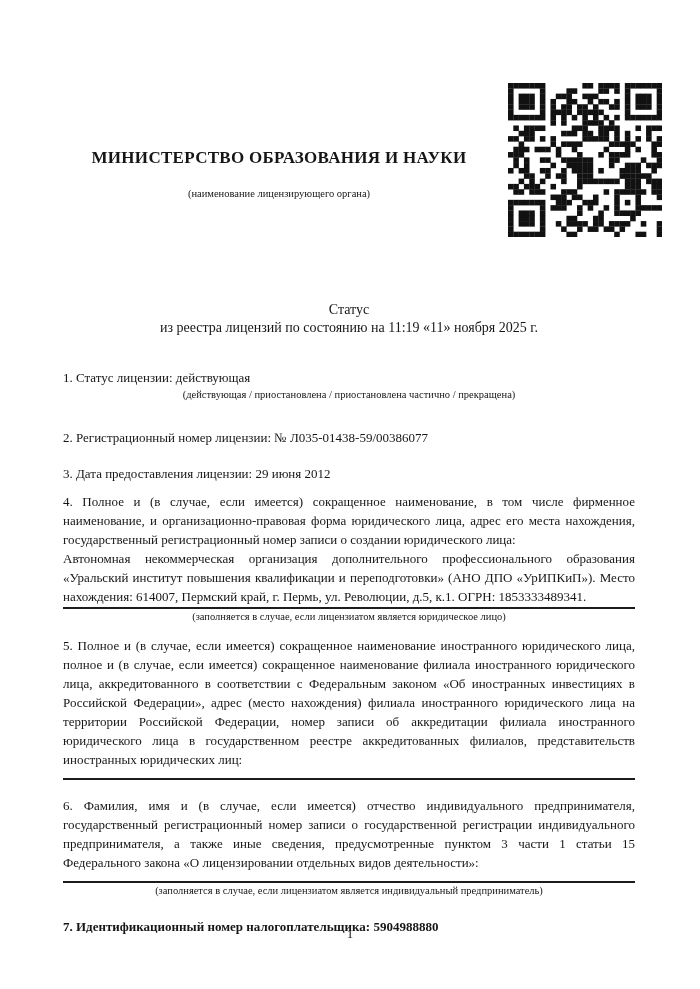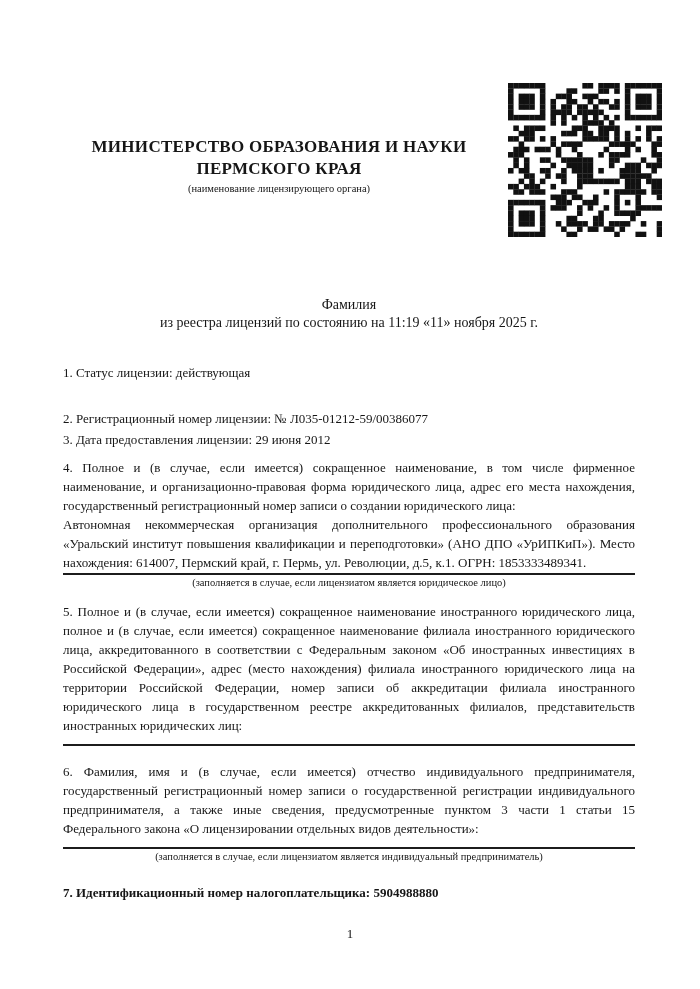--- a/index.html
+++ b/index.html
@@ -17,38 +17,38 @@
     position: absolute;
     top: 83px;
     left: 508px;
     width: 154px;
     height: 154px;
   }
   .qr svg { display: block; }
   .content {
     position: absolute;
     left: 63px;
-    top: 0;
+    top: 11px;
     width: 572px;
   }
   .ministry {
     margin-top: 136px;
     width: 432px;
     text-align: center;
   }
   .ministry-name {
     font-weight: bold;
     font-size: 17px;
     line-height: 22px;
     letter-spacing: 0.3px;
   }
   .ministry-caption {
     font-size: 10.5px;
     line-height: 13px;
-    margin-top: 2px;
+    margin-top: 18px;
   }
   .doc-title {
     margin-top: 101px;
     text-align: center;
     font-size: 14px;
     line-height: 18px;
   }
   .sec { font-size: 13px; line-height: 19px; }
   .just { text-align: justify; }
   .caption {
@@ -59,21 +59,21 @@
   .rule {
     border: none;
     border-top: 2px solid #1c1c1c;
     height: 0;
     margin: 1px 0 1px 0;
   }
   .blank-sm { height: 8px; }
   .mt-s1 { margin-top: 31px; }
   .mt-cap1 { margin-top: 1px; }
   .mt-s2 { margin-top: 27px; }
-  .mt-s3 { margin-top: 2px; }
+  .mt-s3 { margin-top: 17px; }
   .mt-s4 { margin-top: 9px; }
   .mt-s5 { margin-top: 13px; }
   .mt-s6 { margin-top: 16px; }
   .mt-s7 { margin-top: 20px; font-weight: bold; }
   .page-number {
     position: absolute;
     left: 0;
     top: 926px;
     width: 100%;
     text-align: center;
@@ -498,32 +498,32 @@
         <rect x="127.45" y="148.69" width="5.56" height="5.56" fill="#111"></rect>
         <rect x="132.76" y="148.69" width="5.56" height="5.56" fill="#111"></rect>
         <rect x="148.69" y="148.69" width="5.56" height="5.56" fill="#111"></rect>
       </svg>
     </div>
 
   <div class="content">
 
     <div class="ministry">
       <div class="ministry-name">МИНИСТЕРСТВО ОБРАЗОВАНИЯ И НАУКИ</div>
-      <div class="ministry-name">ПЕРМСКОГО КРАЯ</div>
       <div class="ministry-caption">(наименование лицензирующего органа)</div>
     </div>
 
     <div class="doc-title">
-      <div>Фамилия</div>
+      <div>Статус</div>
       <div>из реестра лицензий по состоянию на 11:19 «11» ноября 2025 г.</div>
     </div>
 
     <div class="sec mt-s1">1. Статус лицензии: действующая</div>
-
-    <div class="sec mt-s2">2. Регистрационный номер лицензии: № Л035-01212-59/00386077</div>
+    <div class="caption mt-cap1">(действующая / приостановлена / приостановлена частично / прекращена)</div>
+
+    <div class="sec mt-s2">2. Регистрационный номер лицензии: № Л035-01438-59/00386077</div>
 
     <div class="sec mt-s3">3. Дата предоставления лицензии: 29 июня 2012</div>
 
     <div class="sec just mt-s4">4. Полное и (в случае, если имеется) сокращенное наименование, в том числе фирменное наименование, и организационно-правовая форма юридического лица, адрес его места нахождения, государственный регистрационный номер записи о создании юридического лица:</div>
     <div class="sec just">Автономная некоммерческая организация дополнительного профессионального образования «Уральский институт повышения квалификации и переподготовки» (АНО ДПО «УрИПКиП»). Место нахождения: 614007, Пермский край, г. Пермь, ул. Революции, д.5, к.1. ОГРН: 1853333489341.</div>
     <hr class="rule">
     <div class="caption">(заполняется в случае, если лицензиатом является юридическое лицо)</div>
 
     <div class="sec just mt-s5">5. Полное и (в случае, если имеется) сокращенное наименование иностранного юридического лица, полное и (в случае, если имеется) сокращенное наименование филиала иностранного юридического лица, аккредитованного в соответствии с Федеральным законом «Об иностранных инвестициях в Российской Федерации», адрес (место нахождения) филиала иностранного юридического лица на территории Российской Федерации, номер записи об аккредитации филиала иностранного юридического лица в государственном реестре аккредитованных филиалов, представительств иностранных юридических лиц:</div>
     <div class="sec"></div>

